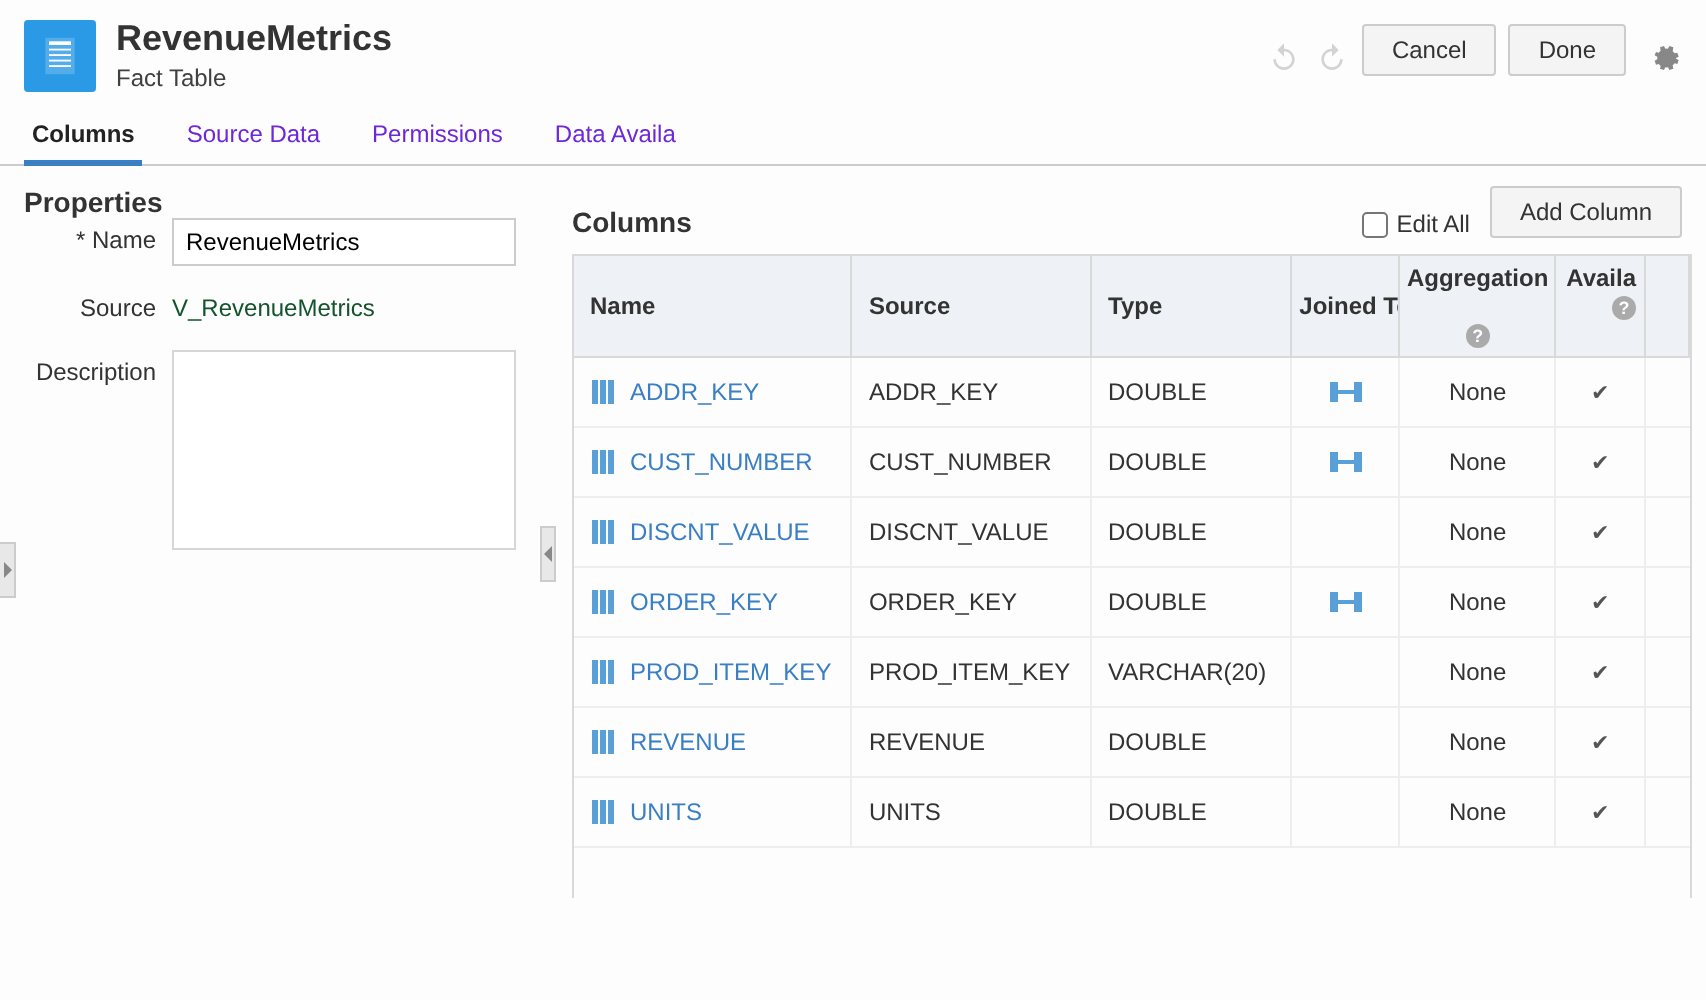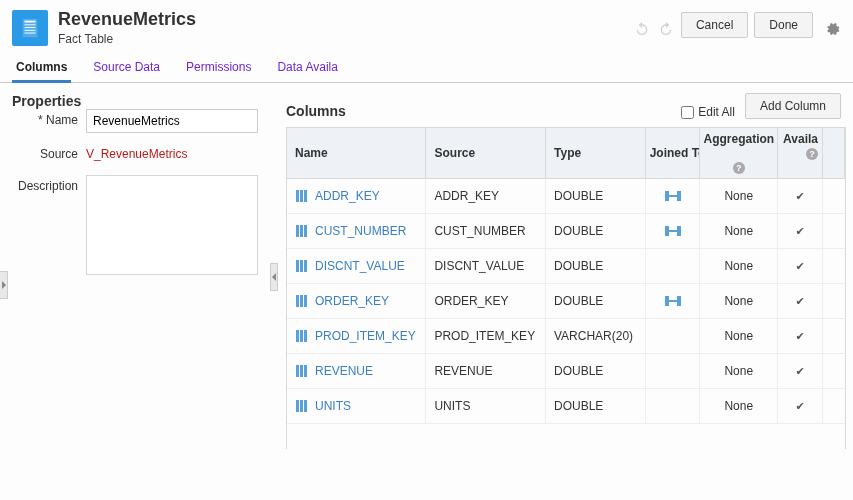--- a/index.html
+++ b/index.html
@@ -19,21 +19,21 @@
 .tabs{display:flex;border-bottom:1px solid #ccc;padding:0 12px;gap:18px}
 .tab{padding:8px 4px 6px;font-size:12px;color:#6d28d9;cursor:pointer;border-bottom:3px solid transparent;margin-bottom:-1px}
 .tab.active{color:#222;font-weight:bold;border-bottom-color:#3a7fc4}
 .content{display:flex;position:relative}
 .left{width:270px;padding:10px 12px;position:relative}
 .left h2{font-size:14px;font-weight:bold;}
 .prop-row{display:flex;align-items:flex-start;margin-bottom:10px}
 .prop-label{width:74px;text-align:right;padding-right:8px;font-size:12px;color:#333;padding-top:4px}
 .req::before{content:"* ";color:#333}
 .prop-input{flex:1;border:1px solid #ccc;padding:4px 6px;font-size:12px;background:#fff}
-.prop-static{flex:1;padding:4px 0;font-size:12px;color:#b91c1c}
+.prop-static{flex:1;padding:4px 0;font-size:12px;color:#14532d}
 .prop-textarea{flex:1;border:1px solid #d6d6d6;min-height:100px;background:#fff}
 .drag-left{position:absolute;left:0;top:50%;width:8px;height:28px;background:#e8e8e8;border:1px solid #ccc;border-left:none;display:flex;align-items:center;justify-content:center;cursor:pointer}
 .drag-left::after{content:"";border-left:4px solid #888;border-top:4px solid transparent;border-bottom:4px solid transparent}
 .drag-mid{position:absolute;left:270px;top:180px;width:8px;height:28px;background:#e8e8e8;border:1px solid #ccc;display:flex;align-items:center;justify-content:center;cursor:pointer;z-index:5}
 .drag-mid::after{content:"";border-right:4px solid #888;border-top:4px solid transparent;border-bottom:4px solid transparent}
 .right{flex:1;padding:10px 12px 10px 16px;overflow:hidden}
 .cols-head{display:flex;align-items:flex-end;margin-bottom:8px}
 .cols-head h2{font-size:14px;font-weight:bold;flex:1}
 .editall{display:flex;align-items:center;gap:4px;font-size:12px;color:#333;margin-right:10px}
 .editall input{width:13px;height:13px}

